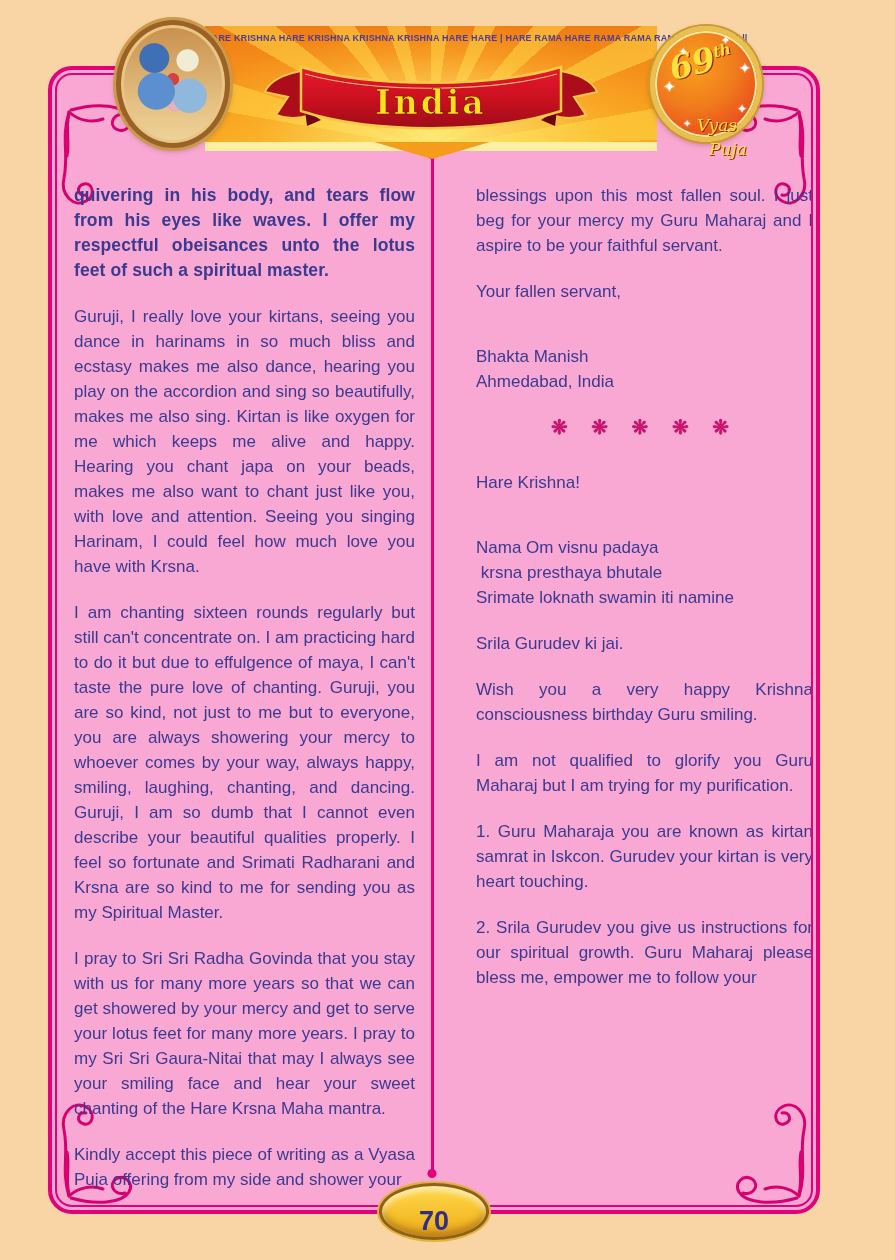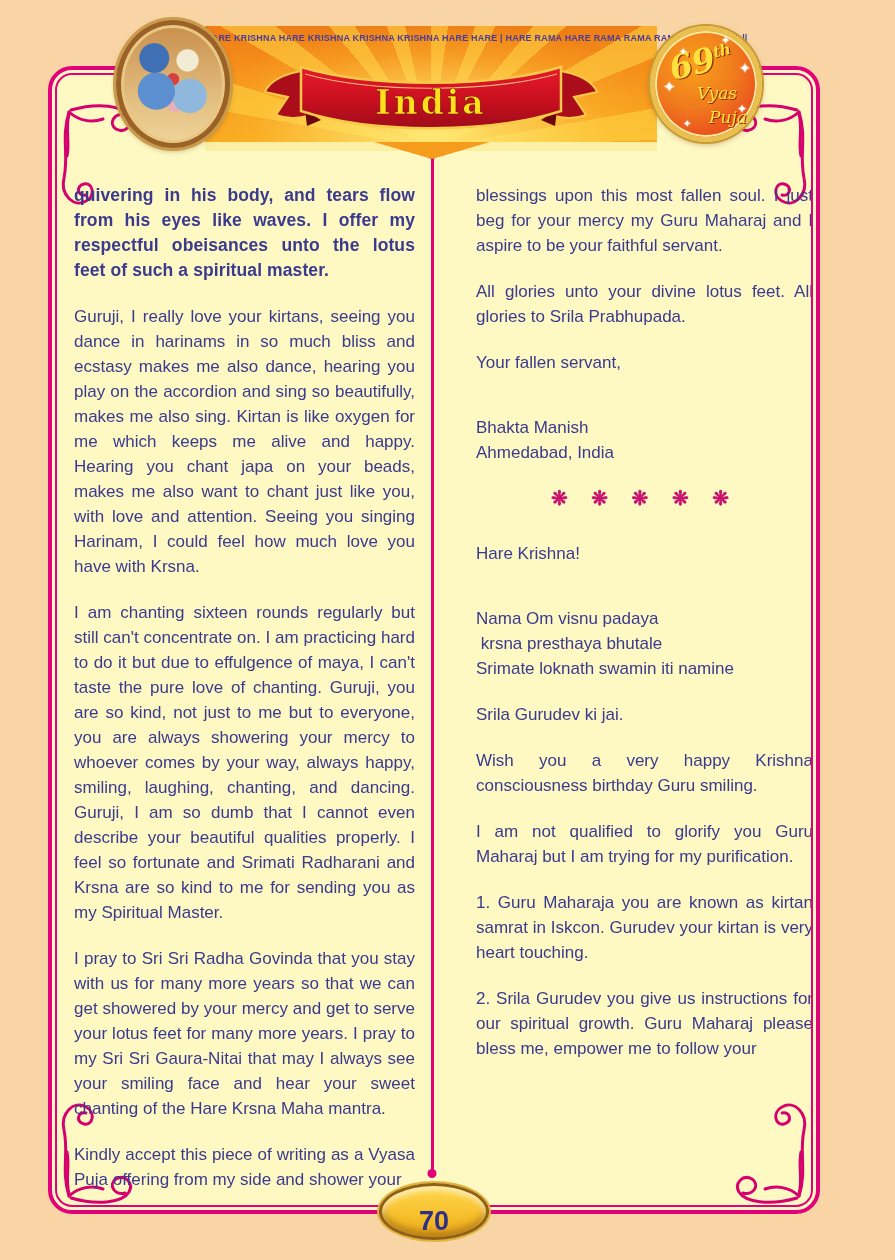--- a/index.html
+++ b/index.html
@@ -5,21 +5,21 @@
   html,body{margin:0;padding:0;}
   .canvas{
     position:relative;width:895px;height:1260px;overflow:hidden;
     background:#F9D5A6;
     font-family:"Liberation Sans", sans-serif;
   }
   
   .border-box{
     position:absolute;left:48px;top:66px;width:772px;height:1148px;
     box-sizing:border-box;border:4px solid #E0017B;border-radius:24px;
-    background:#fef9c3;
+    background:#f9a8d4;
   }
   .border-box::after{
     content:"";position:absolute;inset:3px;border:2px solid #E0017B;
     border-radius:17px;pointer-events:none;
   }
   
   .flourish{position:absolute;width:92px;height:112px;}
   .flourish.tl{left:5px;top:30px;}
   .flourish.tr{right:5px;top:30px;transform:scaleX(-1);}
   .flourish.bl{left:5px;top:1026px;transform:scaleY(-1);}
@@ -72,21 +72,21 @@
     color:#FFE23F;
   }
   .badge-num{
     position:absolute;left:14px;top:14px;transform:rotate(-14deg);
     font-family:"DejaVu Serif", serif;font-style:italic;font-weight:bold;
     font-size:33px;line-height:1;text-shadow:1px 1px 0 #8d2a00;
   }
   .badge-num sup{font-size:15px;}
   .badge-w1,.badge-w2{
     font-family:"DejaVu Serif", serif;font-style:italic;font-size:17px;
-    position:absolute;text-shadow:1px 1px 0 #8d2a00;
+    position:absolute;text-shadow:1px 1px 0 #8d2a00;margin-top:32px;
   }
   .badge-w1{left:42px;top:52px;}
   .badge-w2{left:54px;top:76px;}
   .sp{position:absolute;color:#FFFFFF;text-shadow:0 0 2px #fff;line-height:1;}
   .sp.s1{left:8px;top:48px;font-size:15px;}
   .sp.s2{left:66px;top:4px;font-size:11px;}
   .sp.s3{left:84px;top:30px;font-size:14px;}
   .sp.s4{left:24px;top:16px;font-size:10px;}
   .sp.s5{left:82px;top:72px;font-size:12px;}
   .sp.s6{left:28px;top:88px;font-size:10px;}
@@ -172,21 +172,20 @@
     <div class="col col-left">
       <p class="lead">quivering in his body, and tears flow from his eyes like waves. I offer my respectful obeisances unto the lotus feet of such a spiritual master.</p>
       <p>Guruji, I really love your kirtans, seeing you dance in harinams in so much bliss and ecstasy makes me also dance, hearing you play on the accordion and sing so beautifully, makes me also sing. Kirtan is like oxygen for me which keeps me alive and happy. Hearing you chant japa on your beads, makes me also want to chant just like you, with love and attention. Seeing you singing Harinam, I could feel how much love you have with Krsna.</p>
       <p>I am chanting sixteen rounds regularly but still can't concentrate on. I am practicing hard to do it but due to effulgence of maya, I can't taste the pure love of chanting. Guruji, you are so kind, not just to me but to everyone, you are always showering your mercy to whoever comes by your way, always happy, smiling, laughing, chanting, and dancing. Guruji, I am so dumb that I cannot even describe your beautiful qualities properly. I feel so fortunate and Srimati Radharani and Krsna are so kind to me for sending you as my Spiritual Master.</p>
       <p>I pray to Sri Sri Radha Govinda that you stay with us for many more years so that we can get showered by your mercy and get to serve your lotus feet for many more years. I pray to my Sri Sri Gaura-Nitai that may I always see your smiling face and hear your sweet chanting of the Hare Krsna Maha mantra.</p>
       <p>Kindly accept this piece of writing as a Vyasa Puja offering from my side and shower your</p>
     </div>
 
     <div class="col col-right">
       <p>blessings upon this most fallen soul. I just beg for your mercy my Guru Maharaj and I aspire to be your faithful servant.</p>
-      <p>All glories unto your divine lotus feet. All glories to Srila Prabhupada.</p>
       <p class="noj">Your fallen servant,</p>
       <p class="noj pre">Bhakta Manish
 Ahmedabad, India</p>
       <div class="asterisks">❋ ❋ ❋ ❋ ❋</div>
       <p class="noj">Hare Krishna!</p>
       <p class="noj pre">Nama Om visnu padaya
  krsna presthaya bhutale
 Srimate loknath swamin iti namine</p>
       <p class="noj">Srila Gurudev ki jai.</p>
       <p>Wish you a very happy Krishna consciousness birthday Guru smiling.</p>

